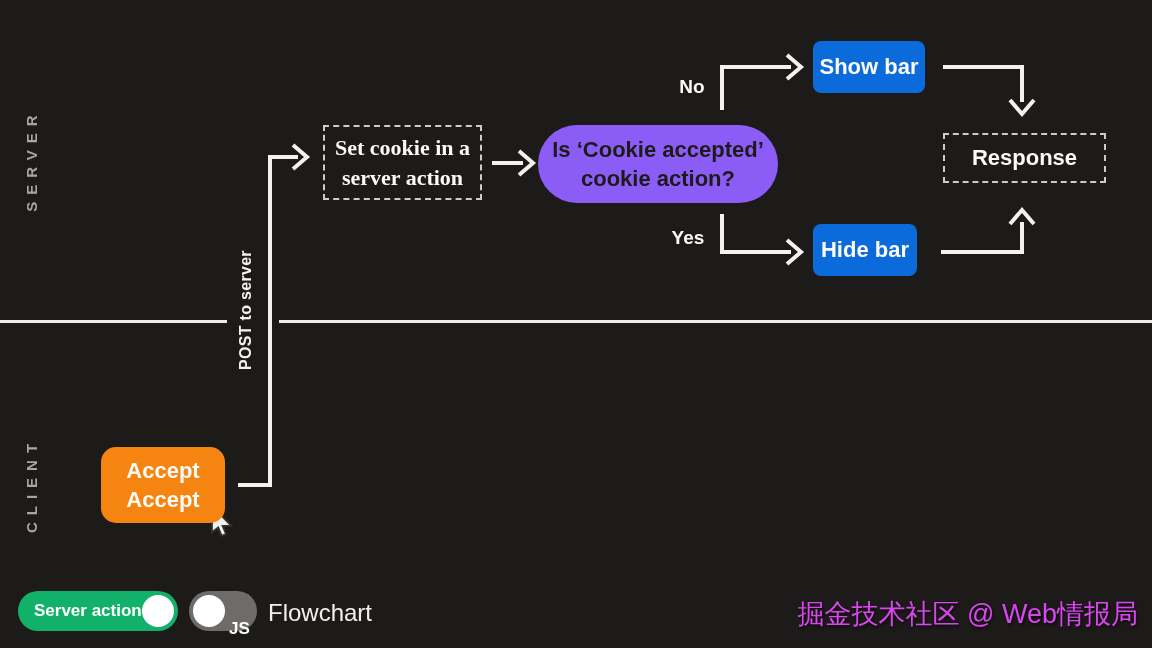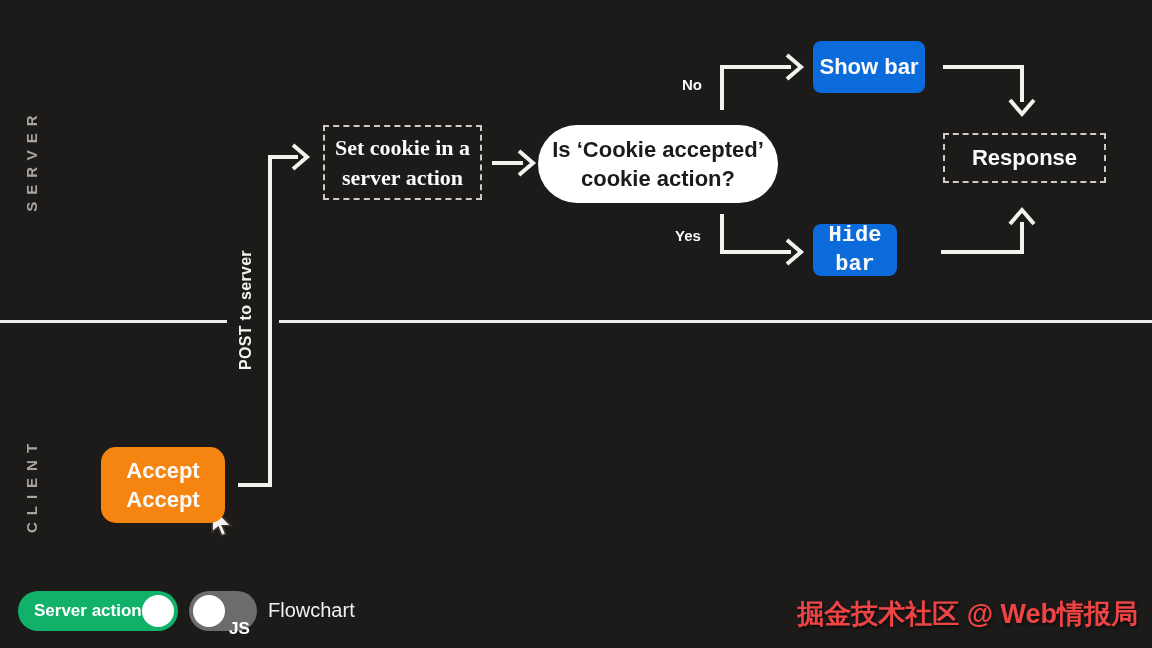--- a/index.html
+++ b/index.html
@@ -35,29 +35,29 @@
     text-align: center;
     font-weight: 700;
     color: #fbfaf8;
     font-size: 22px;
     line-height: 1.32;
   }
   .dashed { border: 2px dashed #cfccc8; background: transparent; }
   .blue   { background: #0c6bdb; border-radius: 8px; }
   .orange { background: #f58510; border-radius: 15px; }
   .decision {
-    background: #ffffff;
+    background: #8b5cf6;
     color: #1d1b1a;
     border-radius: 39px;
   }
 
   .edge-label {
     position: absolute;
     font-weight: 700;
-    font-size: 15px;
+    font-size: 19px;
     color: #fbfaf8;
     text-align: center;
   }
 
   .vlabel {
     position: absolute;
     width: 130px;
     height: 20px;
     display: flex;
     align-items: center;
@@ -98,31 +98,31 @@
     width: 32px; height: 32px;
     border-radius: 50%;
     background: #ffffff;
   }
   .knob.right { right: 4px; }
   .knob.left  { left: 4px; }
 
   .view-label {
     position: absolute;
     left: 268px; top: 599px;
-    font-size: 20px;
+    font-size: 24px;
     font-weight: 400;
     color: #f2f0ee;
   }
 
   .watermark {
     position: absolute;
     right: 14px; top: 596px;
     font-size: 27px;
-    font-weight: 700;
-    color: #ef4444;
+    font-weight: 400;
+    color: #d946ef;
     text-shadow: 1px 2px 3px rgba(0,0,0,0.65);
     white-space: nowrap;
   }
 </style>
 </head>
 <body>
 
 <div id="stage">
 
   <svg id="connectors" viewBox="0 0 1152 648" xmlns="http://www.w3.org/2000/svg">
@@ -161,21 +161,21 @@
 
   <div class="node decision" style="left:538px; top:125px; width:240px; height:78px;">
     <span>Is ‘Cookie accepted’</span>
     <span>cookie action?</span>
   </div>
 
   <div class="node blue" style="left:813px; top:41px; width:112px; height:52px;">
     <span>Show bar</span>
   </div>
 
-  <div class="node blue" style="left:813px; top:224px; width:84px; height:52px;font-family:Liberation Mono, monospace;">
+  <div class="node blue" style="left:813px; top:224px; width:104px; height:52px;">
     <span>Hide bar</span>
   </div>
 
   <div class="node dashed" style="left:943px; top:133px; width:163px; height:50px;">
     <span>Response</span>
   </div>
 
   <div class="node orange" style="left:101px; top:447px; width:124px; height:76px;">
     <span>Accept</span>
     <span>Accept</span>

